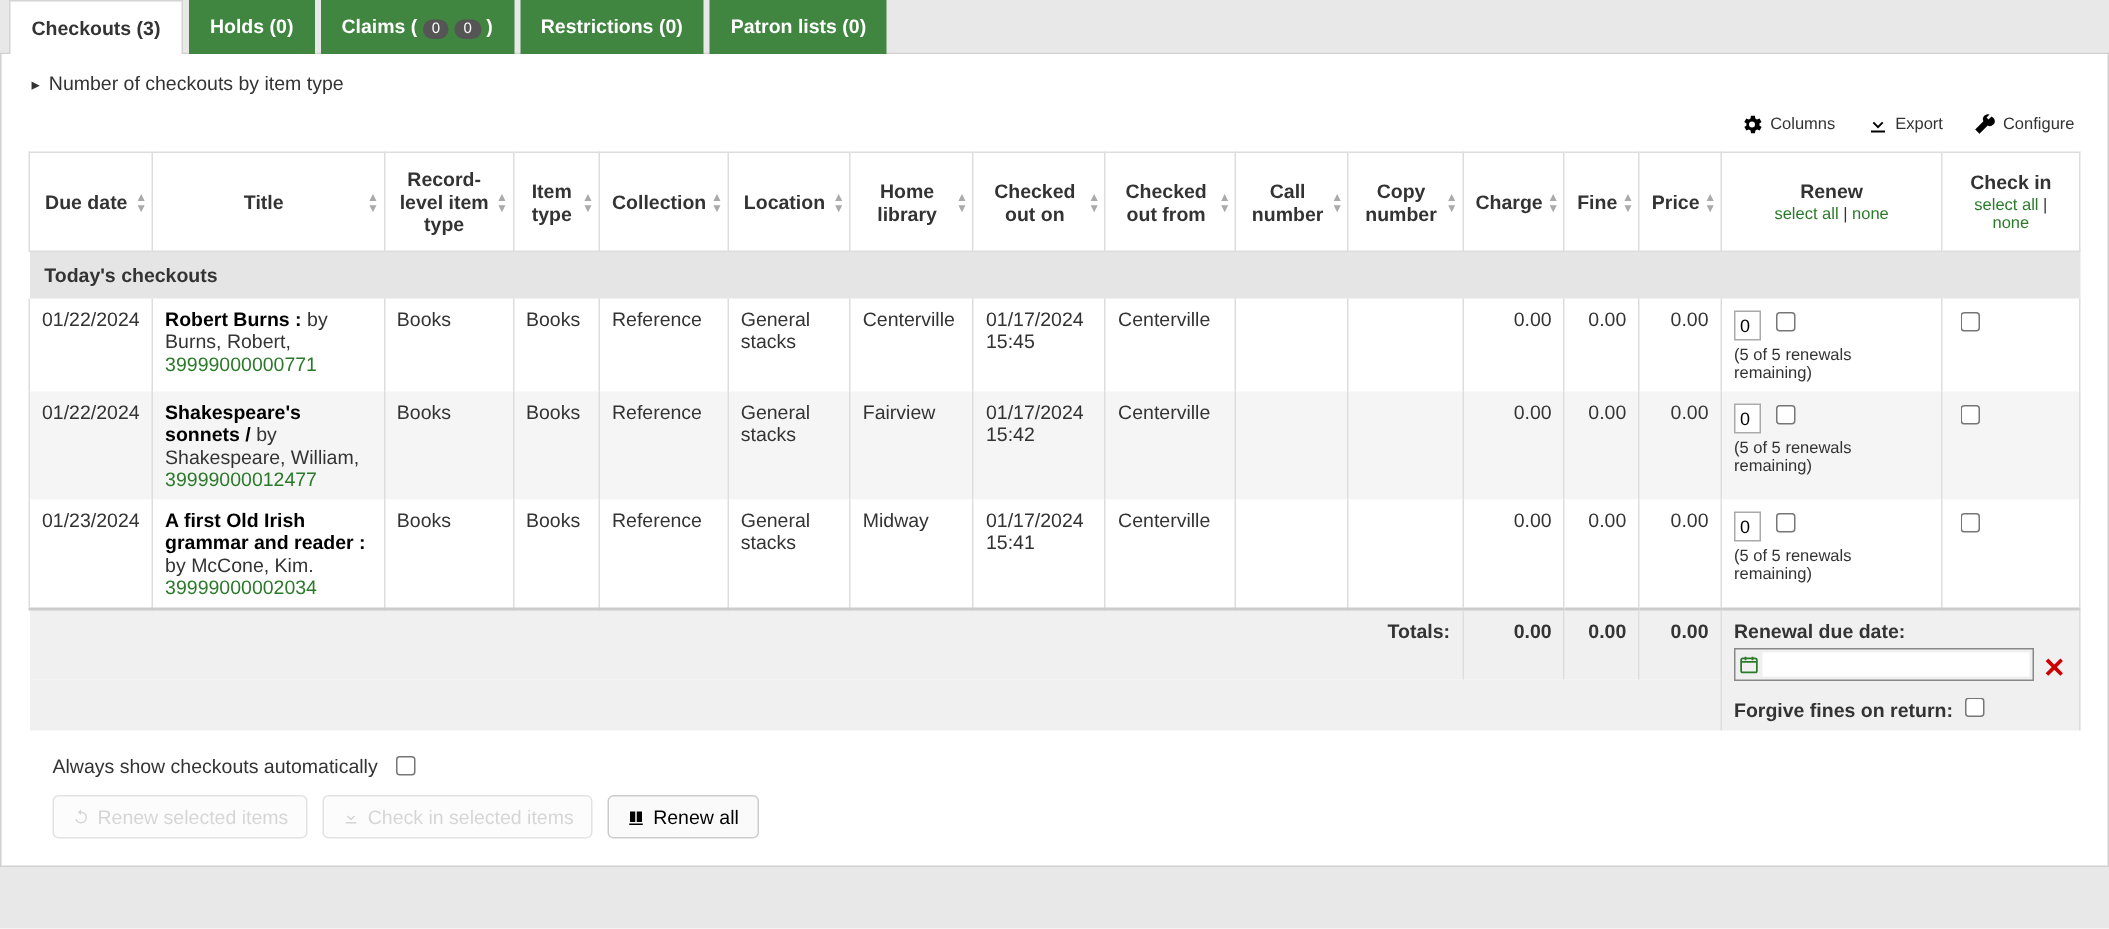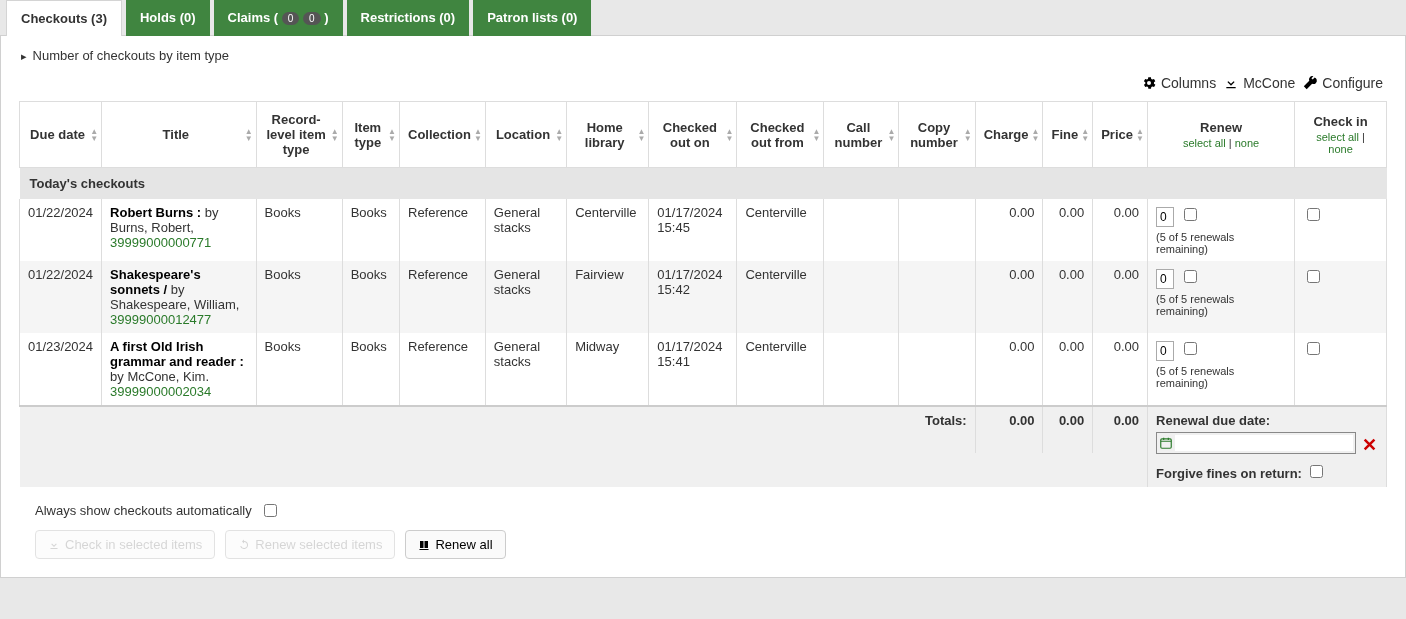--- a/index.html
+++ b/index.html
@@ -55,24 +55,24 @@
       font-size: 13px;
     }
     .disclosure::before {
       content: "▸";
       margin-right: 6px;
       font-size: 11px;
     }
     .toolbar-right {
       display: flex;
       justify-content: flex-end;
-      gap: 7px;
+      gap: 20px;
       padding: 0 22px 10px;
       align-items: center;
-      font-size: 14px;
+      font-size: 11px;
     }
     .tool { cursor: pointer; display:flex; align-items:center; gap:4px; }
     .tool svg { width:16px; height:16px; }
     table.datatable {
       width: calc(100% - 36px);
       border-collapse: collapse;
       margin: 0 18px;
     }
     table.datatable th, table.datatable td {
       border-left: 1px solid #ddd;
@@ -193,21 +193,21 @@
       <div class="tool">
         <svg viewBox="0 0 24 24">
             <path fill="#000" d="M19.4 13a7.6 7.6 0 0 0 .1-1 7.6 7.6 0 0 0-.1-1l2.1-1.6-2-3.5-2.5 1a7.3 7.3 0 0 0-1.7-1l-.4-2.6h-4l-.4 2.6a7.3 7.3 0 0 0-1.7 1l-2.5-1-2 3.5L6.5 11a7.6 7.6 0 0 0-.1 1 7.6 7.6 0 0 0 .1 1l-2.1 1.6 2 3.5 2.5-1a7.3 7.3 0 0 0 1.7 1l.4 2.6h4l.4-2.6a7.3 7.3 0 0 0 1.7-1l2.5 1 2-3.5ZM12 15a3 3 0 1 1 3-3 3 3 0 0 1-3 3Z"></path>
           </svg>
         <span>Columns</span>
       </div>
       <div class="tool">
         <svg viewBox="0 0 24 24">
             <path fill="#000" d="M5 20h14v-2H5ZM12 3v10.2l4-4 1.4 1.4L12 16 6.6 10.6 8 9.2l4 4V3Z"></path>
           </svg>
-        <span>McCone</span>
+        <span>Export</span>
       </div>
       <div class="tool">
         <svg viewBox="0 0 24 24">
             <path fill="#000" d="M22 6.9a5 5 0 0 1-6.8 6.2L7 21.3 2.7 17l8.2-8.2A5 5 0 0 1 17.1 2l-3 3 1.9 1.9 3-3A5 5 0 0 1 22 6.9Z"></path>
           </svg>
         <span>Configure</span>
       </div>
     </div>
 
     <table class="datatable">
@@ -333,29 +333,29 @@
     </table>
 
     <div class="below-table">
       <div class="always-line">
         <span>Always show checkouts automatically</span>
         <input type="checkbox" style="">
       </div>
       <div class="action-buttons">
         <button class="btn" disabled="">
           <svg viewBox="0 0 24 24">
+              <path fill="currentColor" d="M12 4V1L8 5l4 4V6a6 6 0 1 1-5.7 7.9l-1.9.6A8 8 0 1 0 12 4Z"></path>
+            </svg>
+          <span>Renew selected items</span>
+        </button>
+        <button class="btn" disabled="">
+          <svg viewBox="0 0 24 24">
               <path fill="currentColor" d="M5 20h14v-2H5ZM12 3v10.2l4-4 1.4 1.4L12 16 6.6 10.6 8 9.2l4 4V3Z"></path>
             </svg>
           <span>Check in selected items</span>
-        </button>
-        <button class="btn" disabled="">
-          <svg viewBox="0 0 24 24">
-              <path fill="currentColor" d="M12 4V1L8 5l4 4V6a6 6 0 1 1-5.7 7.9l-1.9.6A8 8 0 1 0 12 4Z"></path>
-            </svg>
-          <span>Renew selected items</span>
         </button>
         <button class="btn">
           <svg viewBox="0 0 24 24">
               <path fill="currentColor" d="M4 4h7v14H4Zm9 0h7v14h-7ZM3 20h18v2H3Z"></path>
             </svg>
           <span>Renew all</span>
         </button>
       </div>
     </div>
 

